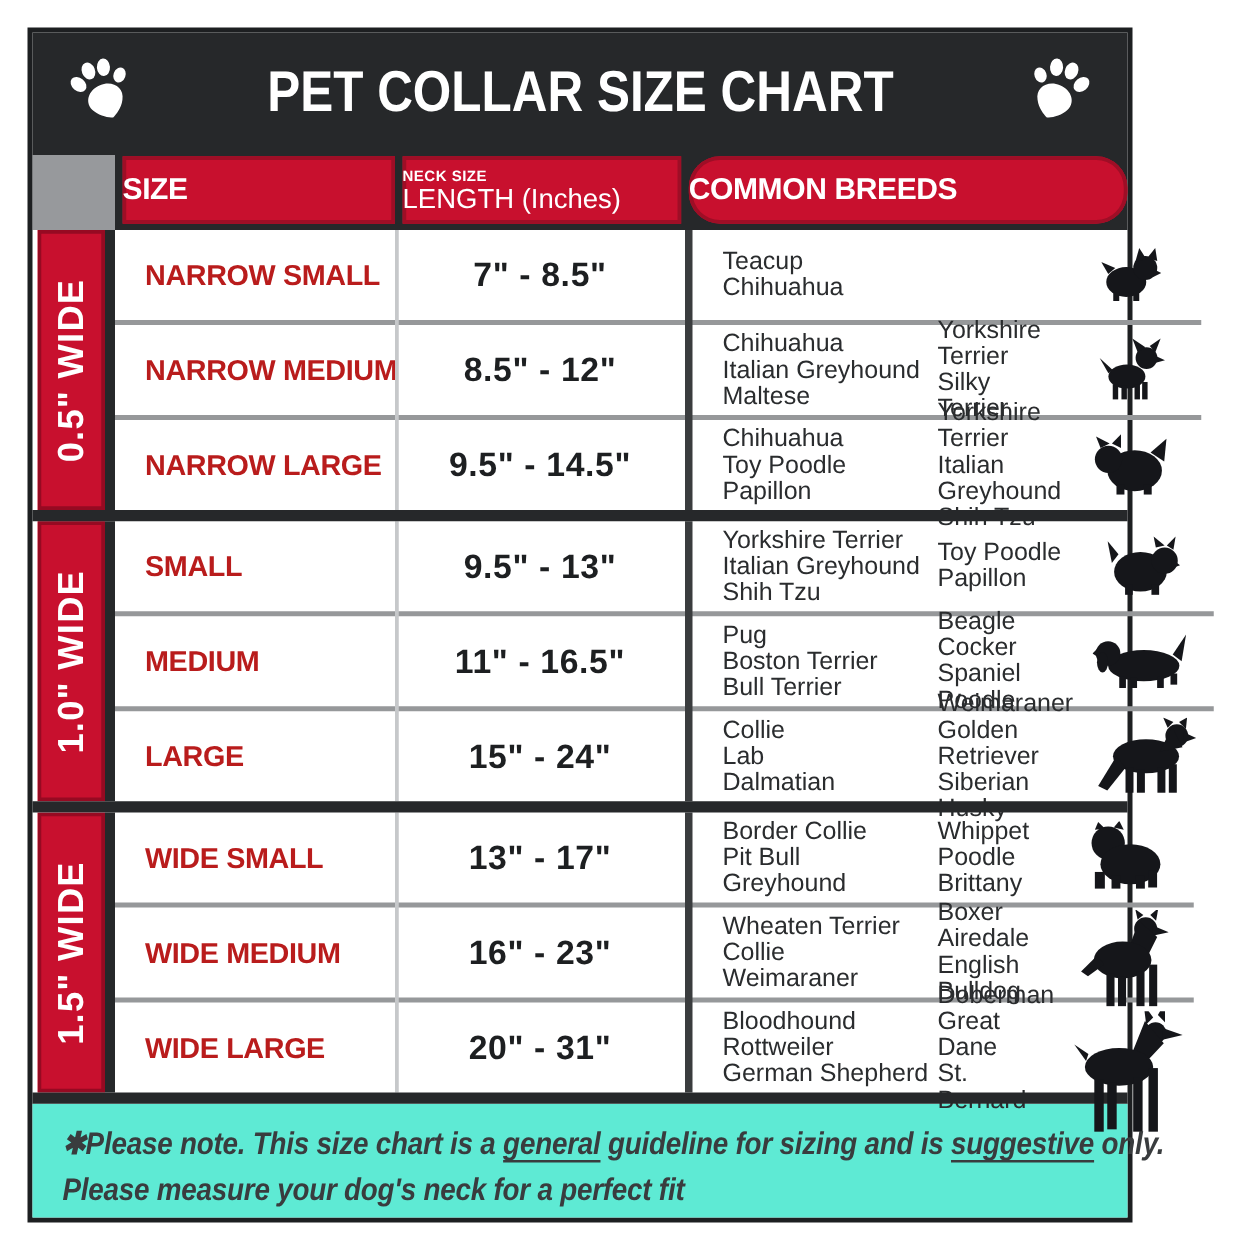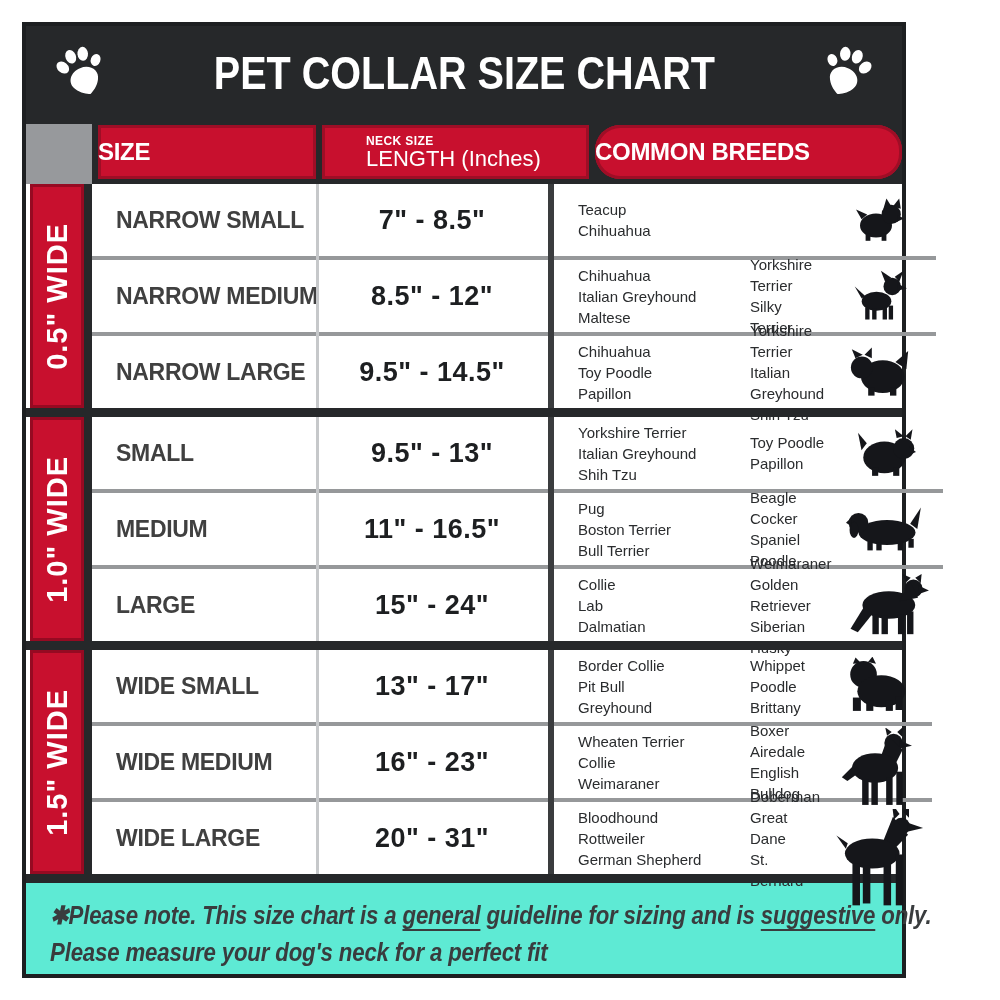--- a/index.html
+++ b/index.html
@@ -11,46 +11,46 @@
             justify-content:space-between;padding:0 28px;flex:0 0 auto;}
   .title{color:#fff;font-size:46px;font-weight:700;letter-spacing:0px;
          transform:scaleX(0.86);transform-origin:center;white-space:nowrap;}
   .paw{width:56px;height:56px;flex:0 0 auto;}
   
   .headband{height:64px;background:#26282a;display:flex;align-items:stretch;flex:0 0 auto;}
   .h-gray{width:66px;background:#97999c;margin:4px 0 0 0;}
   .h-red{background:#c8102e;box-shadow:inset 0 0 0 3px #9e0e26;color:#fff;display:flex;
          flex-direction:column;align-items:flex-start;justify-content:center;margin:5px 0;}
   .h-size{width:218px;margin-left:6px;}
-  .h-length{width:223px;margin-left:6px;padding-left:44px;}
+  .h-length{width:223px;margin-left:6px;}
   .h-breeds{flex:1;margin-left:6px;border-radius:25px;}
   .h-label{font-size:24px;font-weight:700;letter-spacing:-0.3px;}
   .h-small{font-size:12px;font-weight:700;letter-spacing:0.4px;line-height:12px;}
   .h-big{font-size:22px;font-weight:400;line-height:23px;}
   
   .group{display:flex;flex:0 0 auto;}
   .sidebar{width:58px;flex:0 0 auto;display:flex;padding:0 0 0 4px;box-sizing:border-box;}
   .redbar{flex:1;background:#c8102e;box-shadow:inset 0 0 0 3px rgba(110,6,26,0.55);
           display:flex;align-items:center;justify-content:center;}
   .vlabel{writing-mode:vertical-rl;transform:rotate(180deg);color:#fff;font-size:29px;
           font-weight:700;letter-spacing:1px;white-space:nowrap;}
   .grows{flex:1;position:relative;display:flex;flex-direction:column;}
   .vline{position:absolute;top:0;bottom:0;z-index:2;}
   .v-black{left:0;width:8px;background:#26282a;}
   .v-light{left:232px;width:3px;background:#c6c8ca;}
   .v-dark{left:464px;width:6px;background:#3a3c3e;}
   .trow{height:72px;display:flex;align-items:center;position:relative;}
   .rsep{height:4px;background:#96989a;}
   .gsep{height:9px;background:#26282a;flex:0 0 auto;position:relative;z-index:3;}
   .c-size{width:232px;box-sizing:border-box;padding-left:32px;font-size:23px;font-weight:700;
-          color:#404040;letter-spacing:-0.3px;white-space:nowrap;}
+          color:#b91c1c;letter-spacing:-0.3px;white-space:nowrap;}
   .c-length{width:232px;box-sizing:border-box;text-align:center;font-size:27px;font-weight:700;
             color:#1d1f21;letter-spacing:0.5px;white-space:nowrap;}
   .c-breeds{flex:1;box-sizing:border-box;padding-left:30px;display:flex;align-items:center;}
-  .bcol{white-space:pre-line;font-size:15px;line-height:21px;color:#2a2c2e;}
+  .bcol{white-space:pre-line;font-size:20px;line-height:21px;color:#2a2c2e;}
   .bcol1{width:172px;}
   .bcol2{flex:1;}
   .iconbox{width:112px;display:flex;align-items:center;justify-content:center;flex:0 0 auto;}
   .dog{fill:#15161a;}
   .dog-over{position:relative;z-index:4;}
   
   .footer{flex:1;background:#5eead4;padding:14px 0 0 24px;box-sizing:border-box;font-style:italic;}
   .foot-inner{width:1060px;transform:scaleX(0.89);transform-origin:left top;
               color:#393c3e;font-size:25px;font-weight:700;letter-spacing:-0.2px;line-height:37px;}
   .u{text-decoration:underline;text-underline-offset:5px;text-decoration-thickness:2px;}

